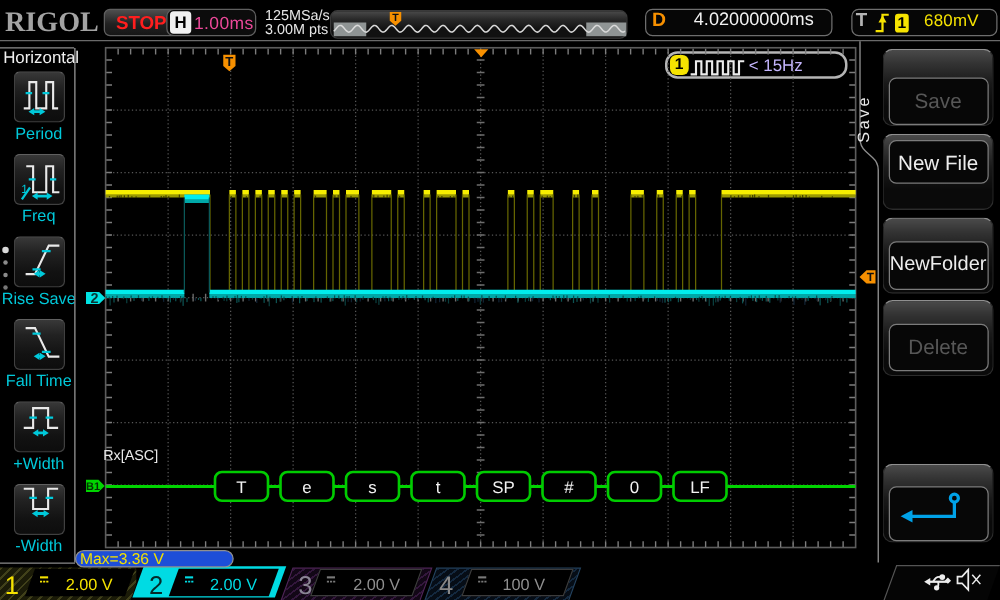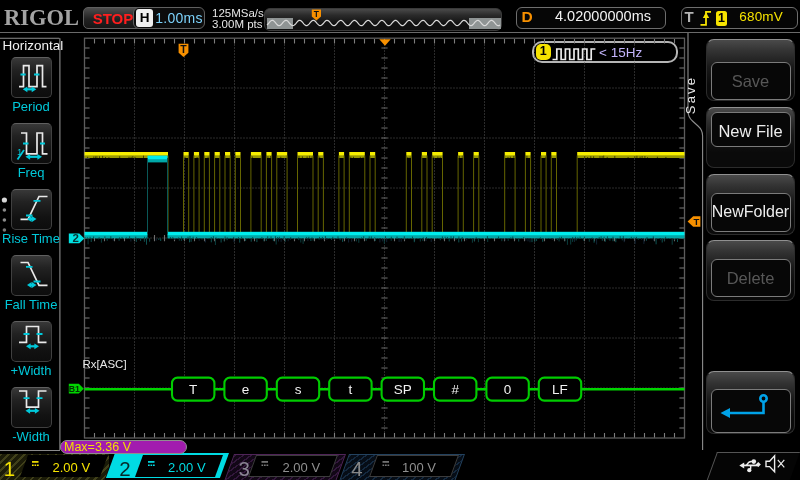--- a/index.html
+++ b/index.html
@@ -15,21 +15,21 @@
   background:#070707; color:#ededed; font-size:16.5px; text-align:center; }
 .dim { color:#575757; }
 svg { position:absolute; left:0; top:0; }
 </style></head><body>
 
 <div class="abs" style="left:0;top:31.8px;width:800px;height:1.2px;background:#6a6a6a"></div>
 <div class="abs" style="left:4px;top:5px;width:76px;height:25px;color:#a3a3a3;font-family:'Liberation Serif',serif;font-weight:bold;font-size:22.5px;letter-spacing:0px">RIGOL</div>
 <div class="abs" style="left:83px;top:6.5px;width:60px;height:22px;border-radius:5px;border:1px solid #5f5f5f;background:linear-gradient(180deg,#4e4e4e,#222 55%,#161616);color:#ff1e1e;font-weight:bold;font-size:15px;text-align:center;line-height:21px;letter-spacing:0px">STOP</div>
 <div class="abs" style="left:133px;top:6.8px;width:72px;height:21.8px;border-radius:6px;border:1.4px solid #606060;background:#0c0c0c"></div>
 <div class="abs" style="left:136px;top:8.8px;width:17px;height:17.8px;border-radius:3px;background:#f0f0f0;color:#000;font-weight:bold;font-size:13.5px;text-align:center;line-height:17.5px">H</div>
-<div class="abs" style="left:154px;top:7px;width:50px;height:21.5px;color:#7dd3fc;font-size:14px;text-align:center;line-height:22px;letter-spacing:0.3px">1.00ms</div>
+<div class="abs" style="left:154px;top:7px;width:50px;height:21.5px;color:#ec4899;font-size:14px;text-align:center;line-height:22px;letter-spacing:0.3px">1.00ms</div>
 <div class="abs" style="left:212px;top:8.2px;color:#e6e6e6;font-size:11.5px;line-height:11.2px">125MSa/s<br>3.00M pts</div>
 <div class="abs" style="left:264px;top:8px;width:238px;height:23px;border-radius:6px;background:linear-gradient(180deg,#4a4a4a,#2a2a2a 30%,#111 70%);border:1px solid #3a3a3a"></div>
 <div class="abs" style="left:266.5px;top:17.5px;width:26.5px;height:11px;background:#8f9494"></div>
 <div class="abs" style="left:468.5px;top:17.5px;width:32px;height:11px;background:#8f9494"></div>
 <div class="abs" style="left:516px;top:6.8px;width:149.5px;height:21.8px;border-radius:6px;border:1.4px solid #6e6e6e;background:#060606"></div>
 <div class="abs" style="left:521.5px;top:7.5px;color:#f79000;font-weight:bold;font-size:15.5px">D</div>
 <div class="abs" style="left:548px;top:7.8px;width:110px;color:#f2f2f2;font-size:14.5px;text-align:center">4.02000000ms</div>
 <div class="abs" style="left:681px;top:6.8px;width:117px;height:21.8px;border-radius:6px;border:1.4px solid #6e6e6e;background:#060606"></div>
 <div class="abs" style="left:684.5px;top:7.8px;color:#b5b5b5;font-weight:bold;font-size:15px">T</div>
 <div class="abs" style="left:716px;top:11px;width:11px;height:14.5px;border-radius:2.5px;background:#f6e300;color:#000;font-weight:bold;font-size:12.5px;text-align:center;line-height:14.5px">1</div>
@@ -60,21 +60,21 @@
 <div class="lblL" style="top:165px">Freq</div>
 <div class="btnL" style="top:189px">
     <svg width="40.5" height="41" viewBox="0 0 40.5 41" style="position:absolute;left:-1px;top:-1px">
 <path d="M9.5,30.3 H17 L28,7.5 H36.5" stroke="#e9e9e9" stroke-width="1.7" fill="none"></path>
 <path d="M15,26.5 h6.5 M22.5,11.8 h7" stroke="#00c9da" stroke-width="1.8" fill="none"></path>
 <path d="M19.6,30 H21.9" stroke="#00c9da" stroke-width="2.2" fill="none"></path>
       <polygon points="16,30 20.6,27.1 20.6,32.9" fill="#00c9da"></polygon>
       <polygon points="25.5,30 20.9,27.1 20.9,32.9" fill="#00c9da"></polygon>
 </svg>
   </div>
-<div class="lblL" style="top:231px">Rise Time</div>
+<div class="lblL" style="top:231px">Rise Save</div>
 <div class="btnL" style="top:255px">
     <svg width="40.5" height="41" viewBox="0 0 40.5 41" style="position:absolute;left:-1px;top:-1px">
 <path d="M9.5,7.5 H17 L28,30.3 H36.5" stroke="#e9e9e9" stroke-width="1.7" fill="none"></path>
 <path d="M15,11.8 h6.5 M22.5,26.5 h7" stroke="#00c9da" stroke-width="1.8" fill="none"></path>
 <path d="M19.6,30 H21.9" stroke="#00c9da" stroke-width="2.2" fill="none"></path>
       <polygon points="16,30 20.6,27.1 20.6,32.9" fill="#00c9da"></polygon>
       <polygon points="25.5,30 20.9,27.1 20.9,32.9" fill="#00c9da"></polygon>
 </svg>
   </div>
 <div class="lblL" style="top:297px">Fall Time</div>
@@ -136,21 +136,21 @@
 <path d="M32,465.3 h1.7 M34.5,465.3 h1.7 M37,465.3 h1.7" stroke="#f6e300" stroke-width="1.5"></path>
 <path d="M148,461.9 h6.5" stroke="#00dbe3" stroke-width="1.7"></path>
 <path d="M148,465.3 h1.7 M150.5,465.3 h1.7 M153,465.3 h1.7" stroke="#00dbe3" stroke-width="1.5"></path>
 <path d="M261.5,461.9 h6.5" stroke="#787878" stroke-width="1.7"></path>
 <path d="M261.5,465.3 h1.7 M264,465.3 h1.7 M266.5,465.3 h1.7" stroke="#787878" stroke-width="1.5"></path>
 <path d="M382.5,461.9 h6.5" stroke="#787878" stroke-width="1.7"></path>
 <path d="M382.5,465.3 h1.7 M385,465.3 h1.7 M387.5,465.3 h1.7" stroke="#787878" stroke-width="1.5"></path>
 </g>
 </svg>
 
-<div class="abs" style="left:59.5px;top:439.6px;width:127px;height:14.6px;border:1.3px solid #8f8f8f;border-radius:7px;background:#a21caf;color:#f2e000;font-size:12.5px;line-height:12.5px;padding-left:3.5px">Max=3.36 V</div>
+<div class="abs" style="left:59.5px;top:439.6px;width:127px;height:14.6px;border:1.3px solid #8f8f8f;border-radius:7px;background:#1d4ed8;color:#f2e000;font-size:12.5px;line-height:12.5px;padding-left:3.5px">Max=3.36 V</div>
 
 <div class="abs" style="left:531.5px;top:41px;width:146px;height:22px;border:2px solid #b5b5b5;border-radius:10px;background:#000"></div>
 <div class="abs" style="left:536px;top:44.3px;width:14.5px;height:16px;border-radius:5px;background:#f6e300;color:#000;font-weight:bold;font-size:12.5px;text-align:center;line-height:15.5px">1</div>
 <div class="abs" style="left:599px;top:45px;color:#c4b5fd;font-size:13.5px">&lt; 15Hz</div>
 
 <svg width="800" height="480" viewBox="0 0 800 480">
 <g>
       <line x1="134.5" y1="38.5" x2="134.5" y2="438" stroke="#575757" stroke-width="1" stroke-dasharray="1 2"></line>
       <line x1="184.5" y1="38.5" x2="184.5" y2="438" stroke="#575757" stroke-width="1" stroke-dasharray="1 2"></line>
       <line x1="234.5" y1="38.5" x2="234.5" y2="438" stroke="#575757" stroke-width="1" stroke-dasharray="1 2"></line>

